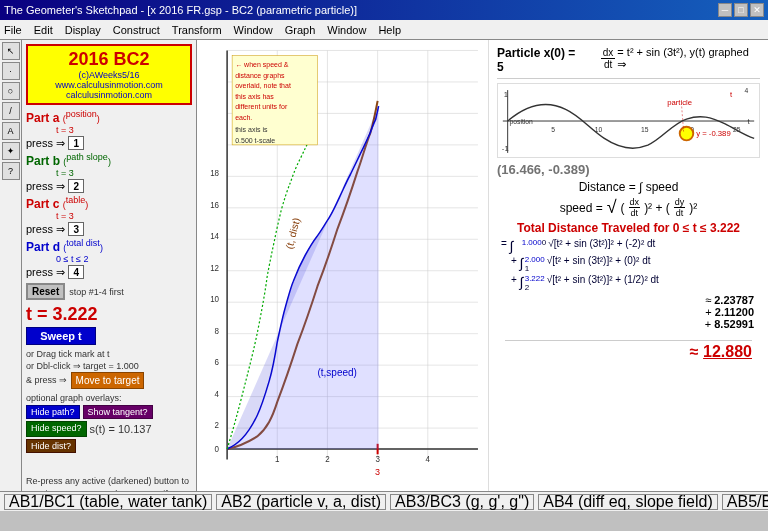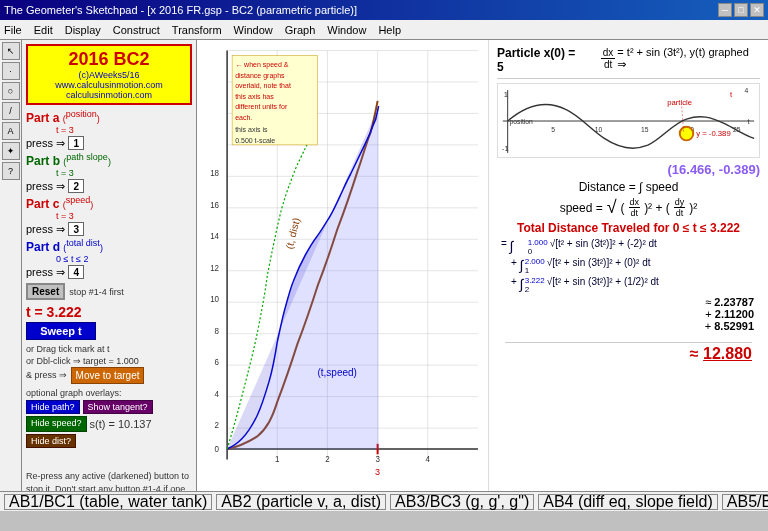--- a/index.html
+++ b/index.html
@@ -107,21 +107,21 @@
       padding: 1px 4px;
       font-size: 10px;
       cursor: pointer;
       font-weight: bold;
     }
     .reset-note { font-size: 9px; color: #333; }
     
     .t-display {
       margin: 4px 0;
     }
-    .t-label { color: #cc0000; font-weight: bold; font-size: 14px; }
+    .t-label { color: #cc0000; font-weight: bold; font-size: 18px; }
     .sweep-btn {
       background: #0000cc;
       color: white;
       border: 1px solid #000080;
       padding: 2px 8px;
       font-size: 11px;
       cursor: pointer;
       font-weight: bold;
       width: 70px;
       text-align: center;
@@ -283,21 +283,21 @@
       </div>
       <div style="font-size:9px;color:#006600;margin-left:30px;">t = 3</div>
       <div class="press-row">
         <span>press ⇒</span>
         <div class="num-btn">2</div>
       </div>
     </div>
 
     <div class="part-item">
       <div class="part-c">
-        Part c <span style="font-size:9px;font-weight:normal;">(</span><sup style="font-size:9px;font-weight:normal;">speed</sup><span style="font-size:9px;font-weight:normal;">)</span>
+        Part c <span style="font-size:9px;font-weight:normal;">(</span><sup style="font-size:9px;font-weight:normal;">table</sup><span style="font-size:9px;font-weight:normal;">)</span>
       </div>
       <div style="font-size:9px;color:#cc0000;margin-left:30px;">t = 3</div>
       <div class="press-row">
         <span>press ⇒</span>
         <div class="num-btn">3</div>
       </div>
     </div>
 
     <div class="part-item">
       <div class="part-d">
@@ -460,21 +460,21 @@
 
         <circle cx="195" cy="50" r="7" fill="#ffff00" stroke="#cc6600" stroke-width="2"></circle>
 
         <text x="175" y="20" font-size="8" fill="#cc0000">particle</text>
         <line x1="190" y1="22" x2="192" y2="48" stroke="#cc0000" stroke-width="0.5" stroke-dasharray="2,2"></line>
 
         <text x="205" y="53" font-size="8" fill="#cc0000">y = -0.389</text>
       </svg>
     </div>
 
-    <div style="color:#8b5cf6;font-size:13px;font-weight:bold;text-align:right;margin:2px 0;">(16.466, -0.389)</div>
+    <div style="color:#737373;font-size:13px;font-weight:bold;text-align:left;margin:2px 0;">(16.466, -0.389)</div>
 
     <div style="font-size:12px;text-align:center;margin:3px 0;">
       Distance = ∫ speed
     </div>
 
     <div style="font-size:12px;text-align:center;margin:3px 0;display:flex;align-items:center;justify-content:center;gap:4px;">
       <span>speed =</span>
       <span style="font-size:18px;">√</span>
       <span>(</span>
       <div style="display:inline-flex;flex-direction:column;align-items:center;font-size:9px;">
@@ -488,21 +488,21 @@
       </div>
       <span>)²</span>
     </div>
 
     <div style="font-size:12px;font-weight:bold;color:#cc0000;text-align:center;margin:3px 0;">Total Distance Traveled for 0 ≤ t ≤ 3.222</div>
 
     <div style="font-size:10px;color:#000033;margin:2px 4px;">
       <div style="display:flex;align-items:flex-start;margin:1px 0;">
         <span style="margin-right:3px;">=</span>
         <span style="font-size:14px;position:relative;">∫</span>
-        <div style="display:inline-flex;flex-direction:column;font-size:8px;margin-left:14px;">
+        <div style="display:inline-flex;flex-direction:row;font-size:8px;margin-left:8px;">
           <span style="color:#0000cc;">1.000</span>
           <span>0</span>
         </div>
         <span style="margin-left:2px;">√[t² + sin (3t²)]² + (-2)² dt</span>
       </div>
       <div style="display:flex;align-items:flex-start;margin:1px 0;margin-left:10px;">
         <span style="margin-right:3px;">+</span>
         <span style="font-size:14px;">∫</span>
         <div style="display:inline-flex;flex-direction:column;font-size:8px;margin-left:1px;">
           <span style="color:#0000cc;">2.000</span>

